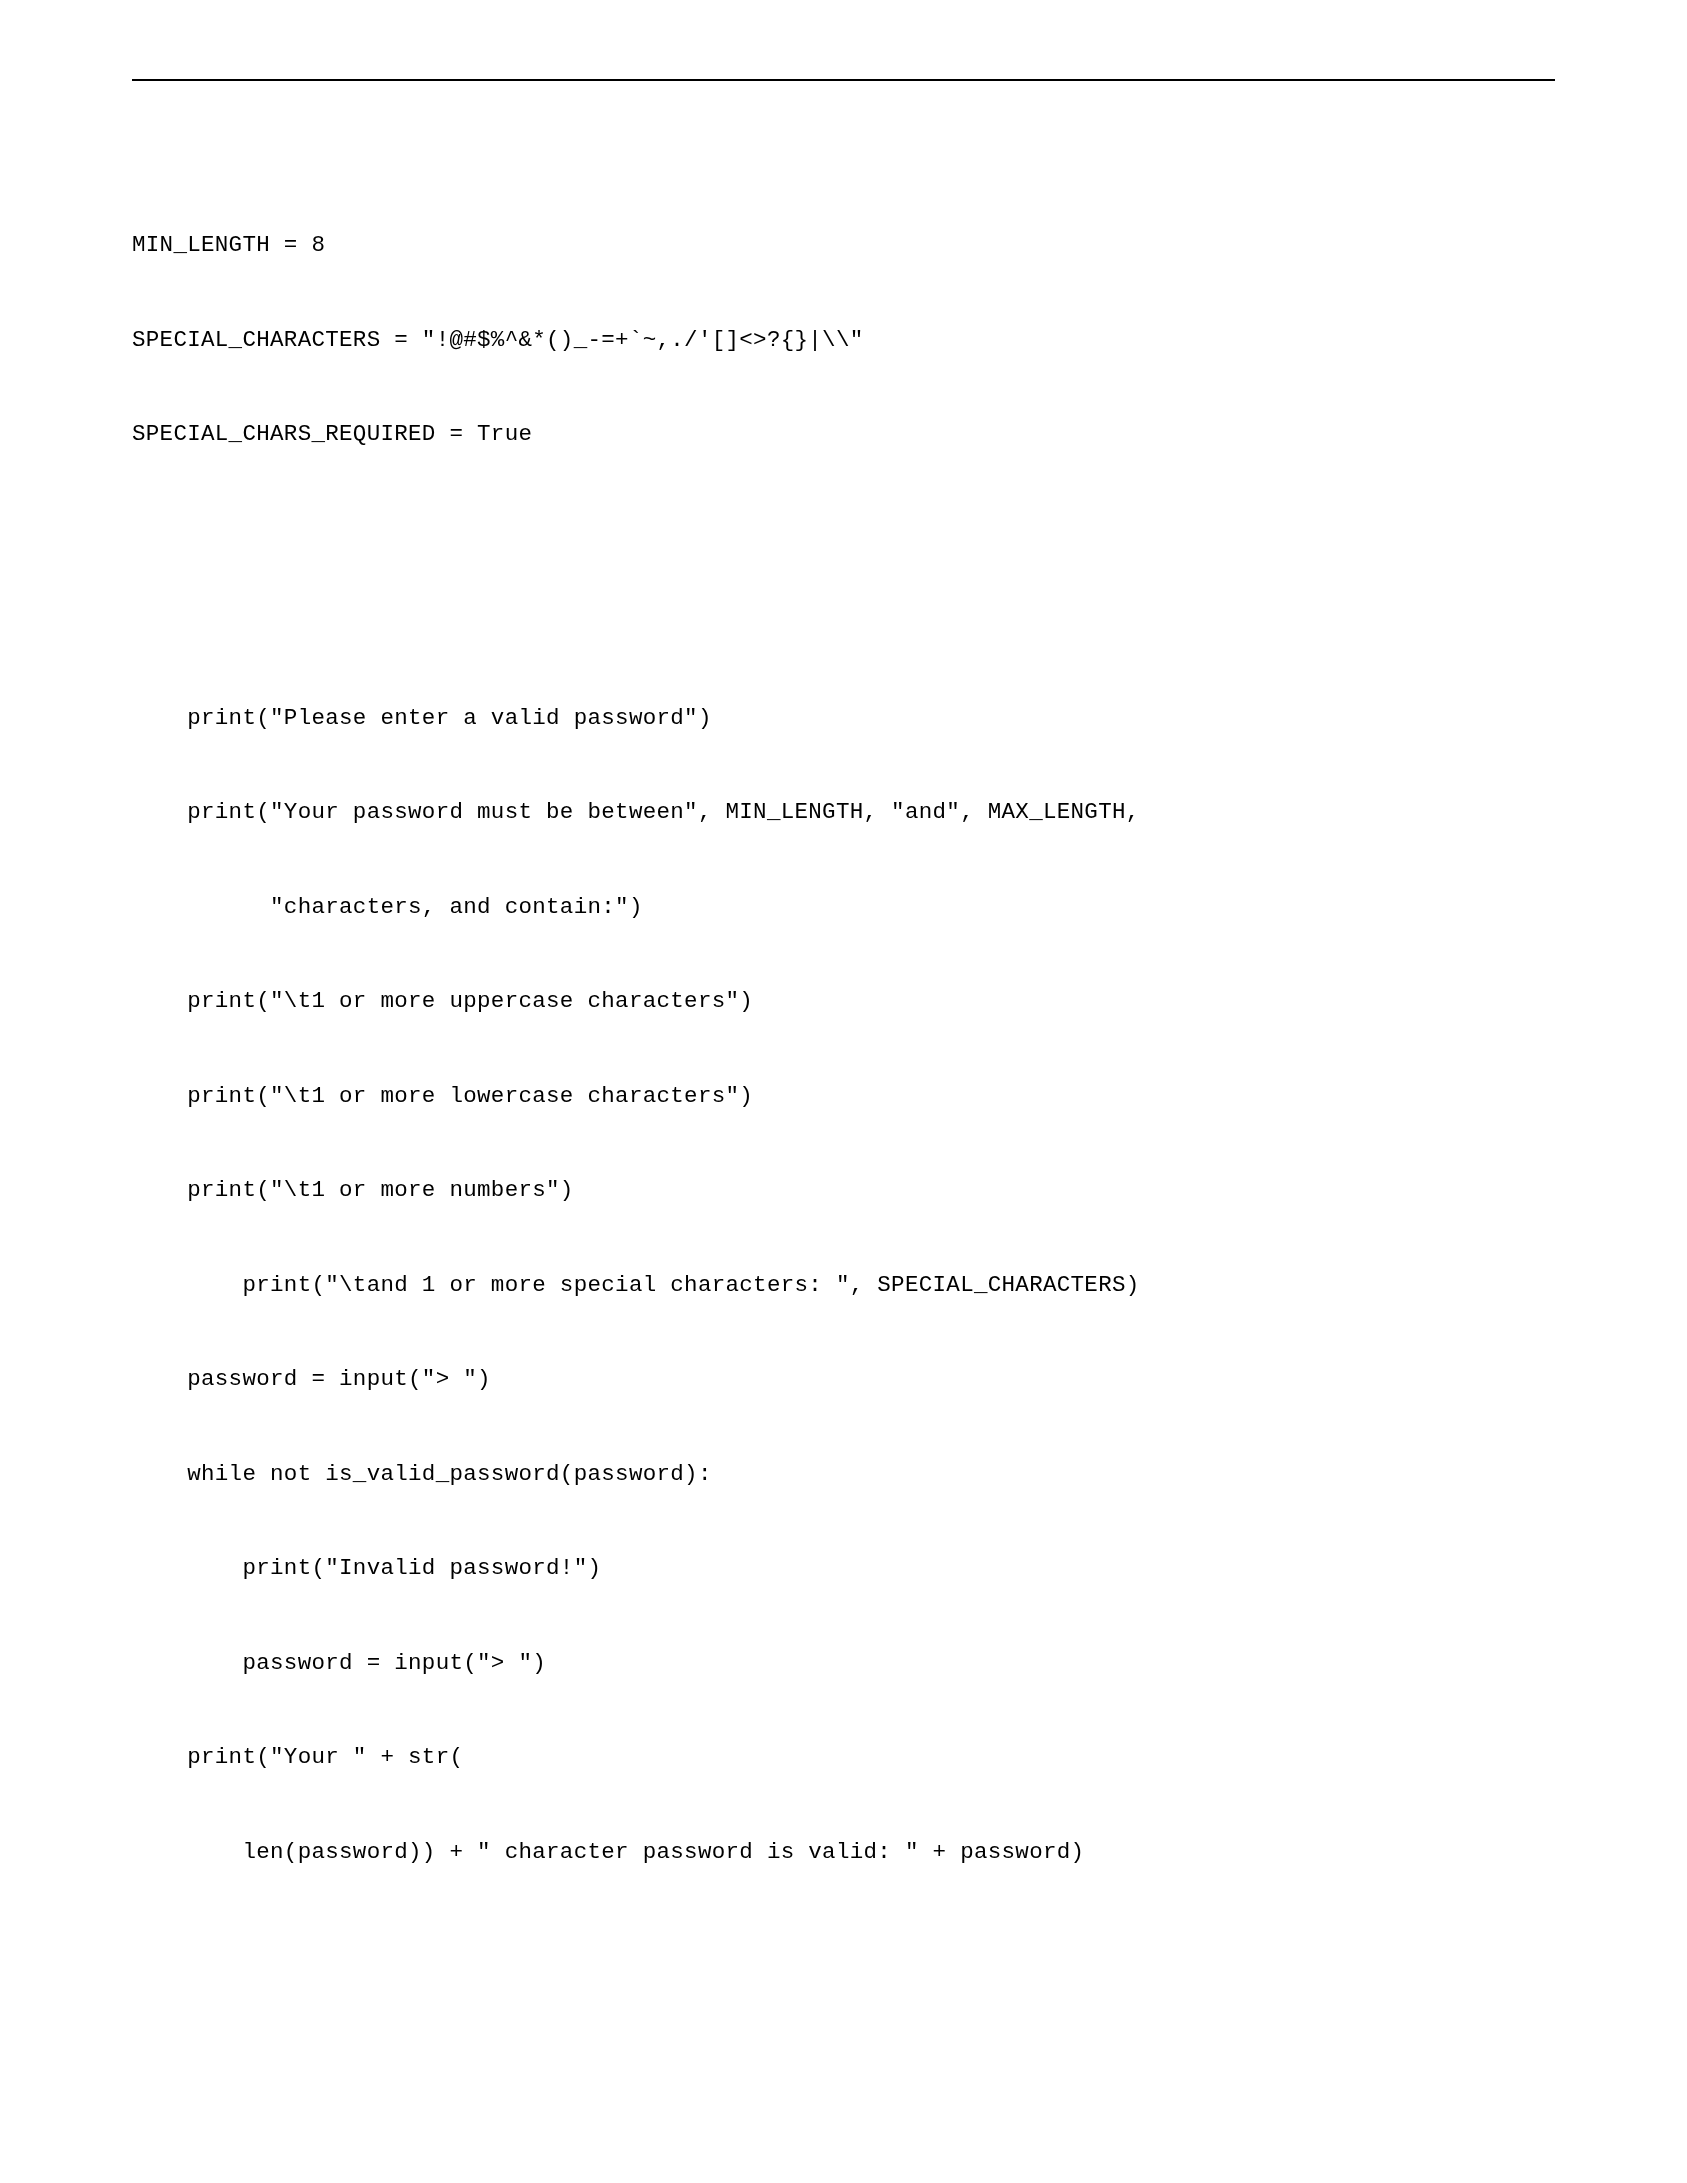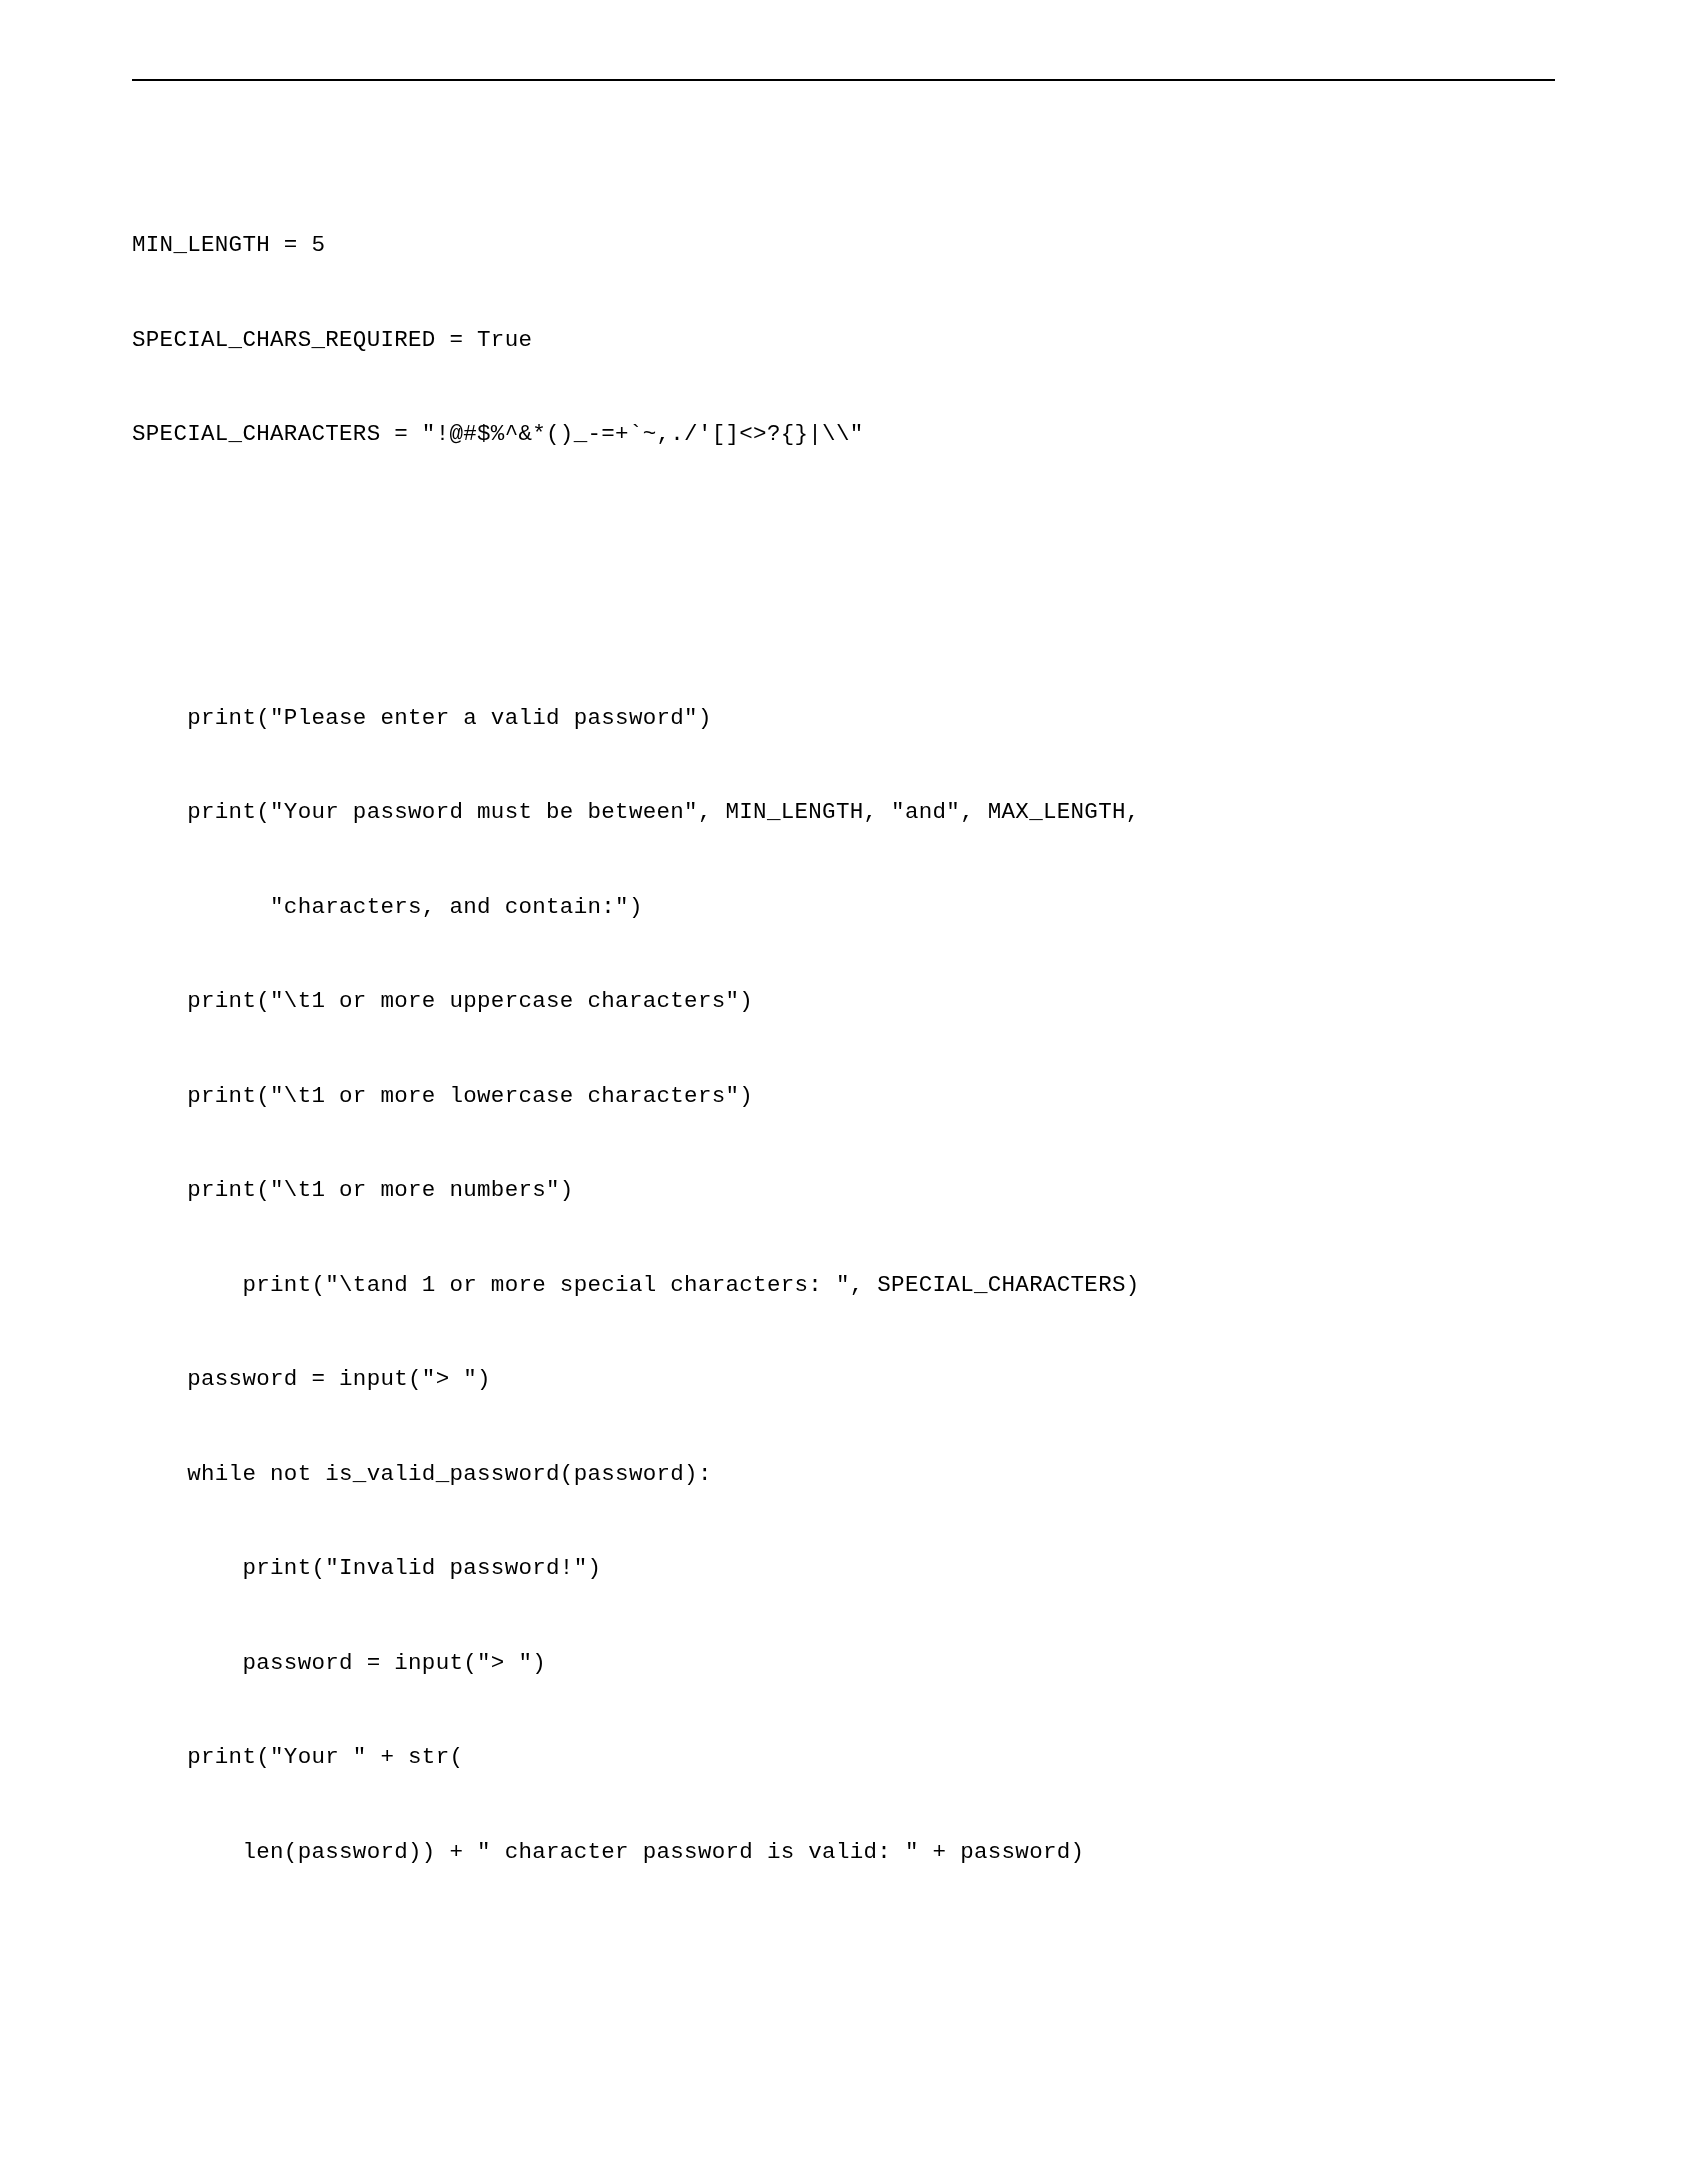--- a/index.html
+++ b/index.html
@@ -35,23 +35,23 @@
       min-height: 1.4em;
     }
   </style>
 </head>
 <body>
 
 <div class="page-container">
   <div class="header-rule"></div>
 
   <div class="code-block">
-    <span class="code-line">MIN_LENGTH = 5</span>
+    <span class="code-line">MIN_LENGTH = 8</span>
+    <span class="code-line">SPECIAL_CHARACTERS = "!@#$%^&amp;*()_-=+`~,./'[]&lt;&gt;?{}|\\"</span>
     <span class="code-line">SPECIAL_CHARS_REQUIRED = True</span>
-    <span class="code-line">SPECIAL_CHARACTERS = "!@#$%^&amp;*()_-=+`~,./'[]&lt;&gt;?{}|\\"</span>
     <span class="code-line"></span>
     <span class="code-line"></span>
     <span class="code-line">    print("Please enter a valid password")</span>
     <span class="code-line">    print("Your password must be between", MIN_LENGTH, "and", MAX_LENGTH,</span>
     <span class="code-line">          "characters, and contain:")</span>
     <span class="code-line">    print("\t1 or more uppercase characters")</span>
     <span class="code-line">    print("\t1 or more lowercase characters")</span>
     <span class="code-line">    print("\t1 or more numbers")</span>
     <span class="code-line">        print("\tand 1 or more special characters: ", SPECIAL_CHARACTERS)</span>
     <span class="code-line">    password = input("&gt; ")</span>

